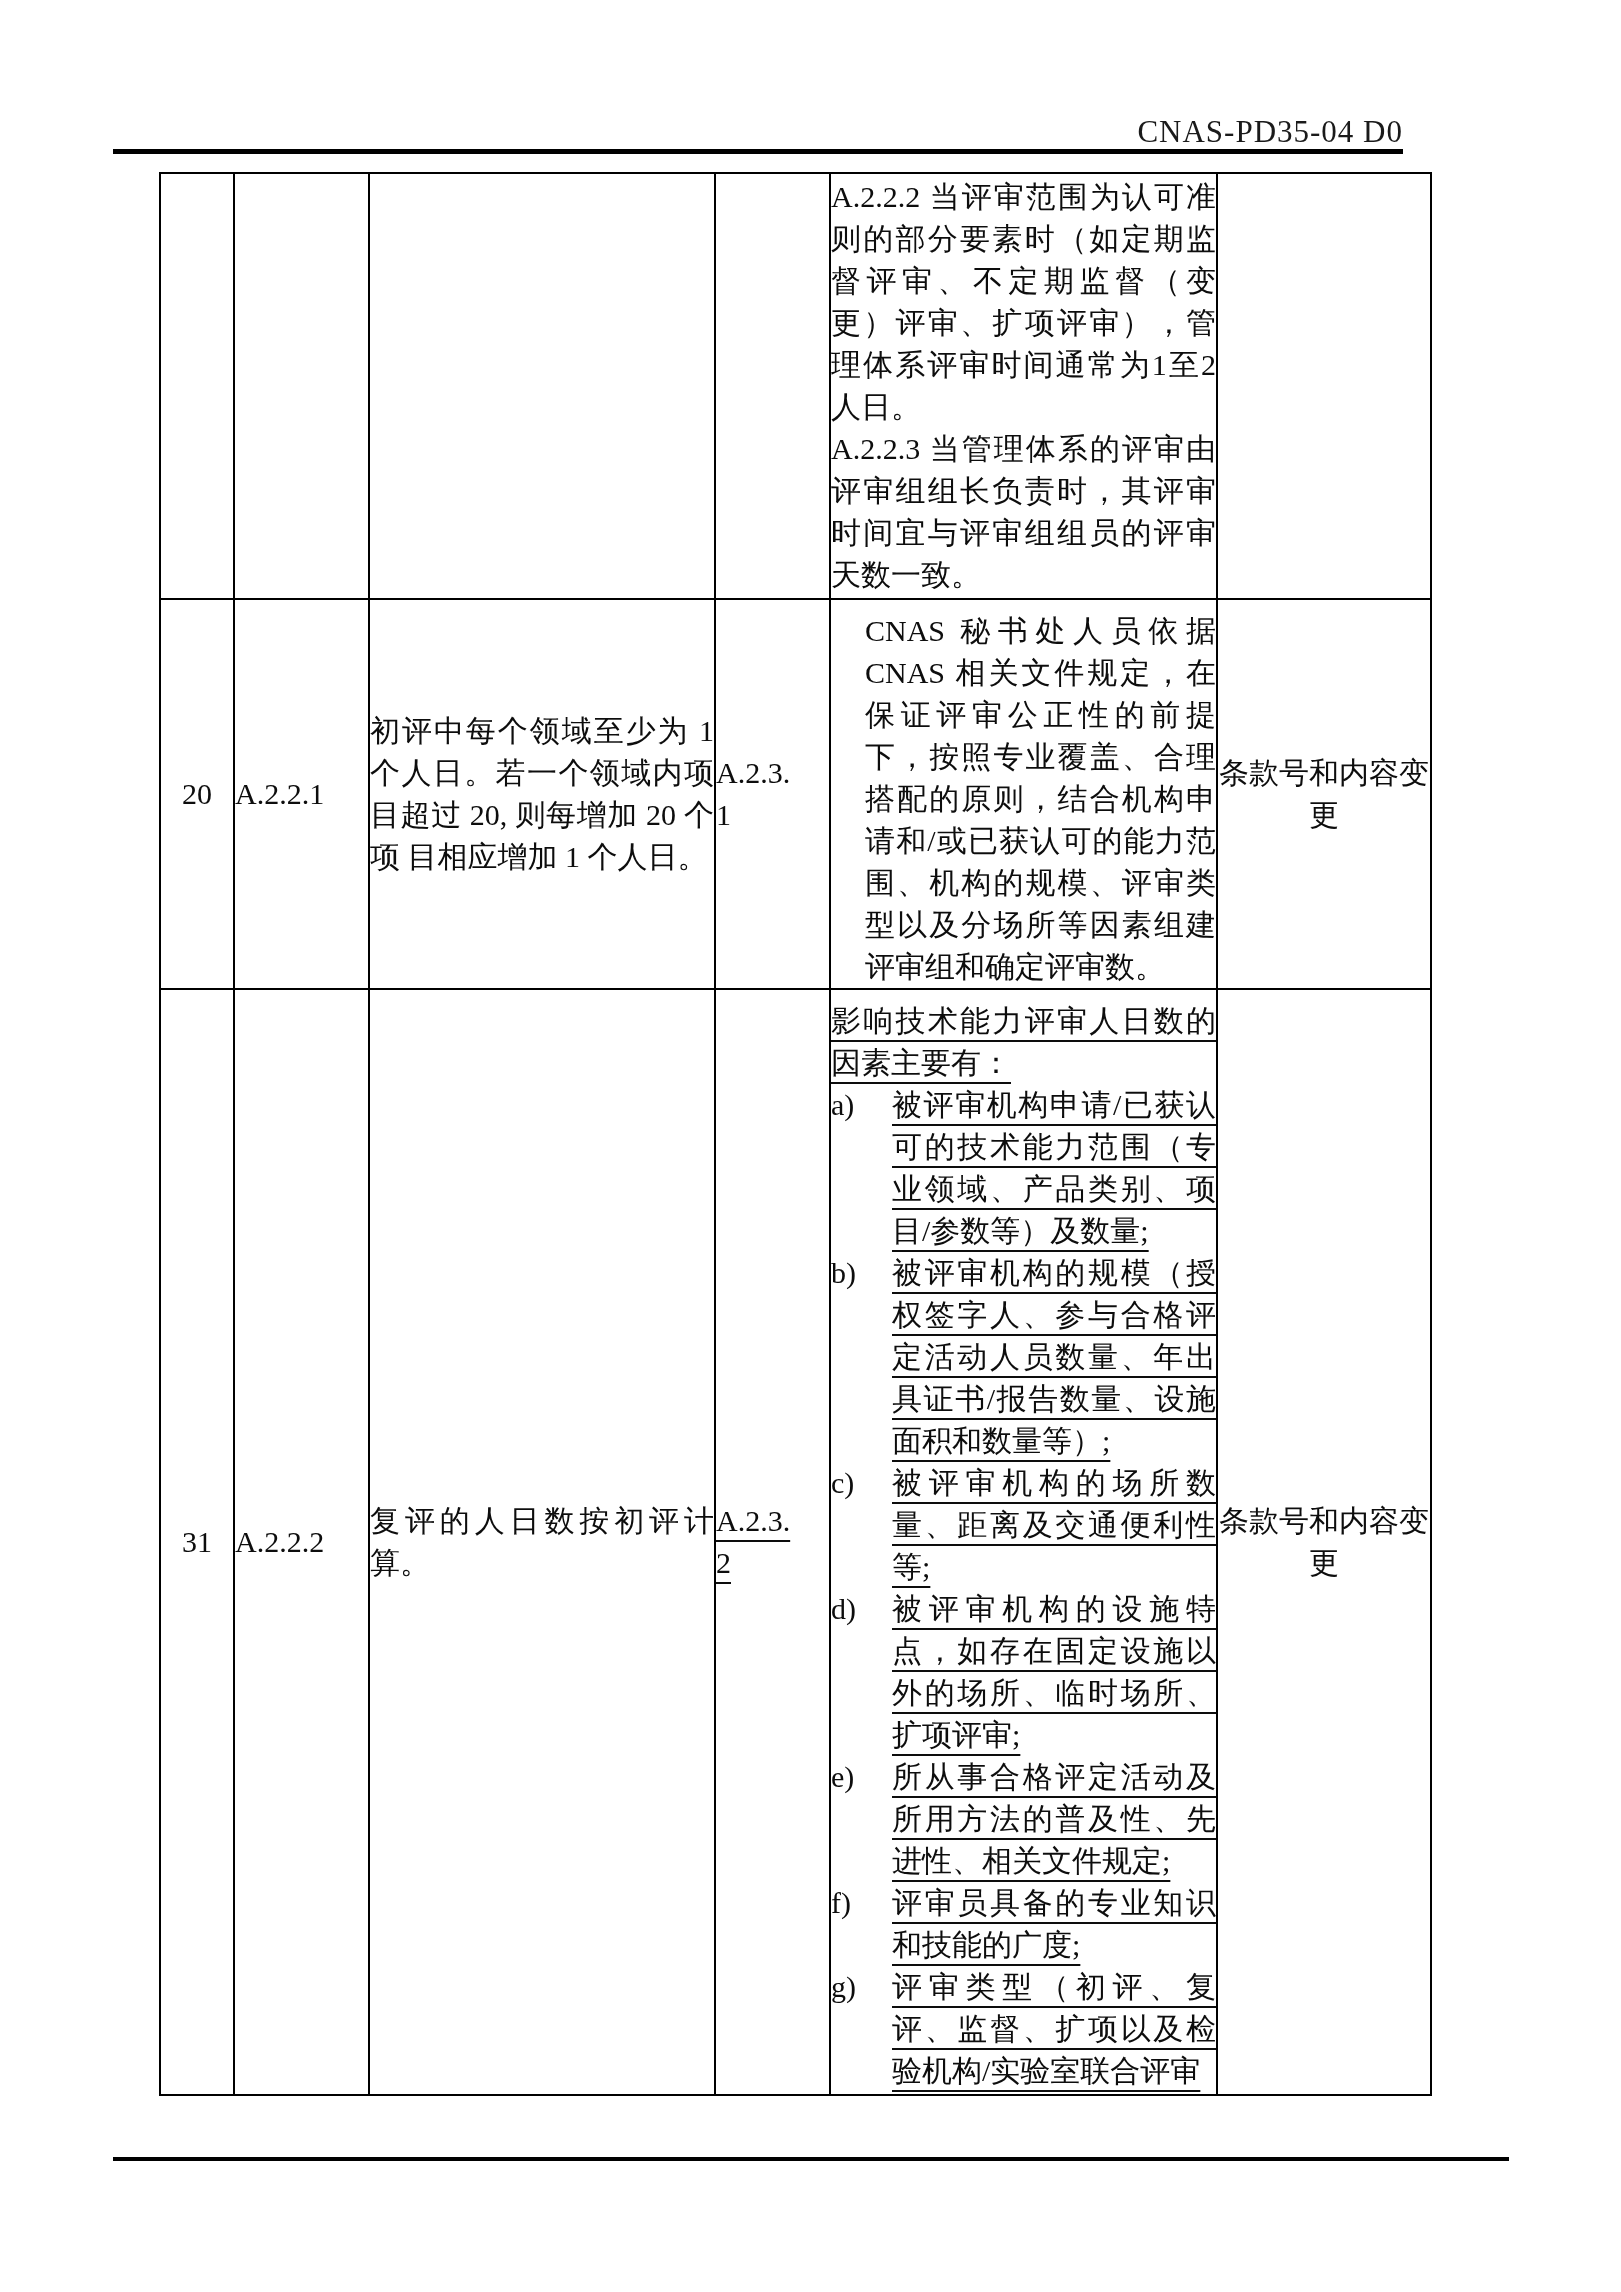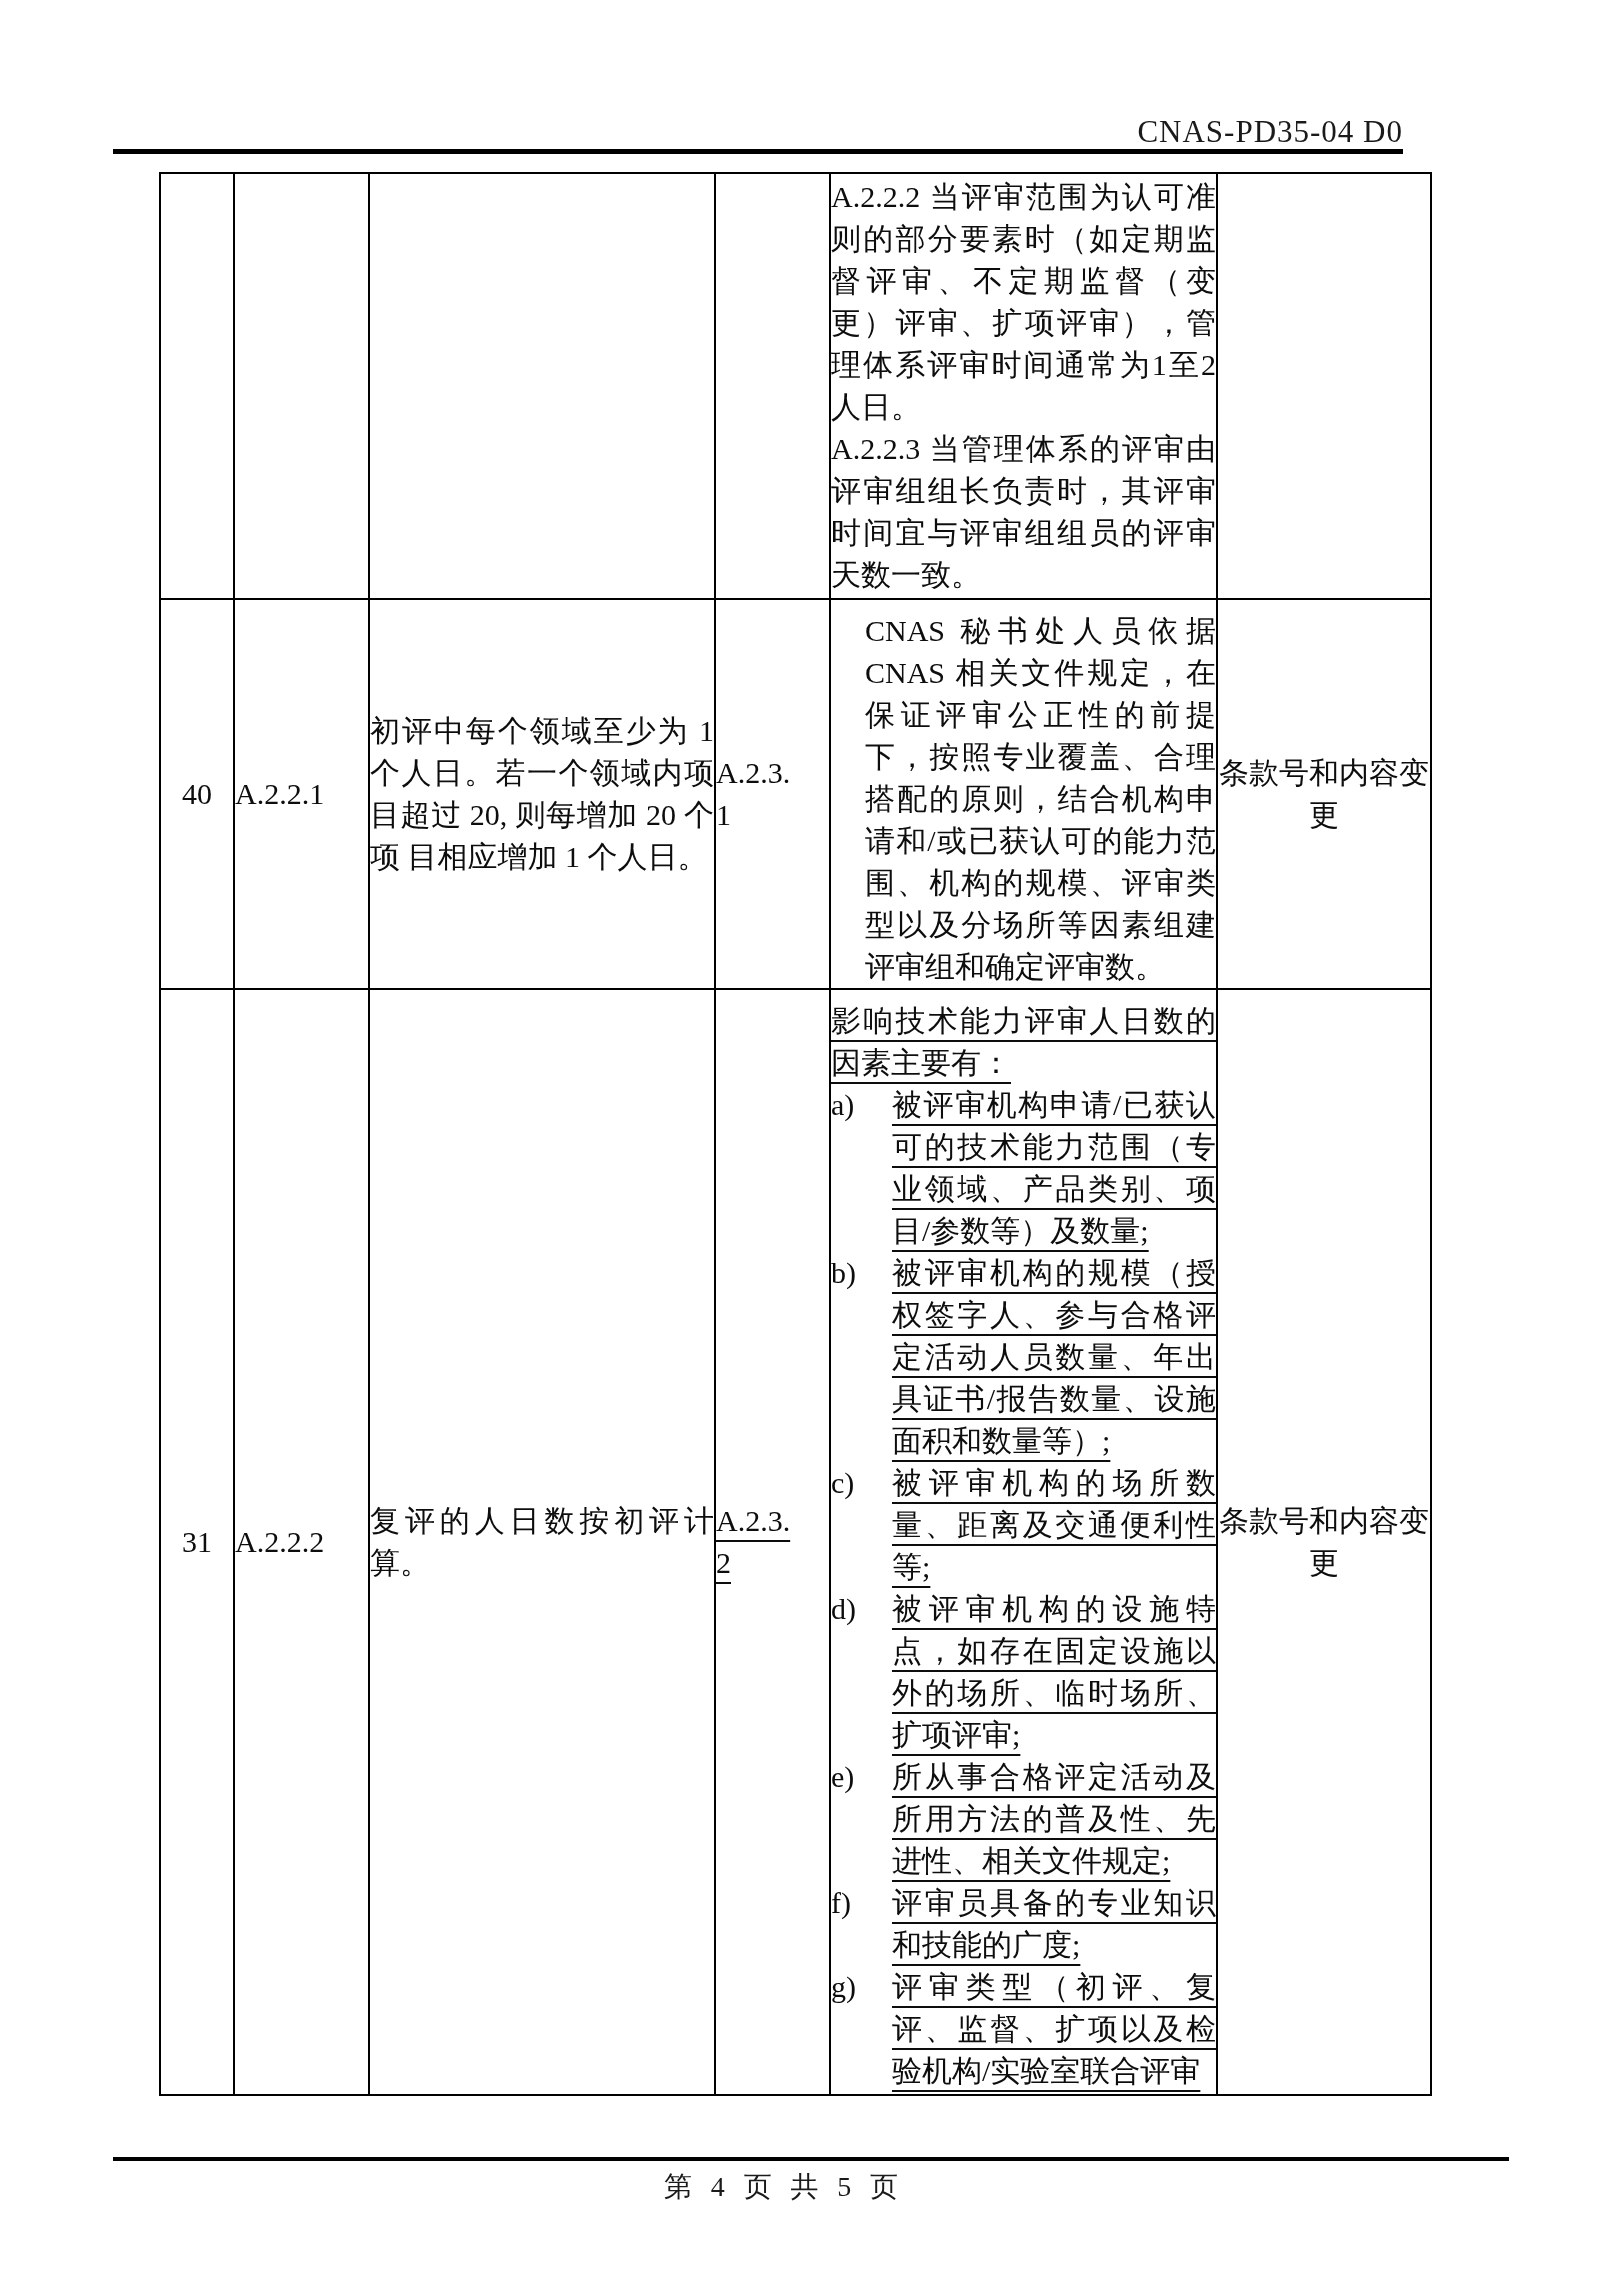--- a/index.html
+++ b/index.html
@@ -85,21 +85,21 @@
       <td class="c-clause"></td>
       <td class="c-text v-top">
         <div class="para">A.2.2.2 当评审范围为认可准则的部分要素时（如定期监督评审、不定期监督（变更）评审、扩项评审），管理体系评审时间通常为1至2人日。</div>
         <div class="para">A.2.2.3 当管理体系的评审由评审组组长负责时，其评审时间宜与评审组组员的评审天数一致。</div>
       </td>
       <td class="c-remark"></td>
     </tr>
 
 
     <tr style="height:345px;">
-      <td class="c-no">40</td>
+      <td class="c-no">20</td>
       <td class="c-clause">A.2.2.1</td>
       <td class="c-text">初评中每个领域至少为 1 个人日。若一个领域内项目超过 20, 则每增加 20 个项 目相应增加 1 个人日。</td>
       <td class="c-clause">
         <span class="clause2line">A.2.3.</span>
         <span class="clause2line">1</span>
       </td>
       <td class="c-text v-top" style="padding-top:9.8px;padding-left:34px;">CNAS 秘书处人员依据 CNAS 相关文件规定，在保证评审公正性的前提下，按照专业覆盖、合理搭配的原则，结合机构申请和/或已获认可的能力范围、机构的规模、评审类型以及分场所等因素组建评审组和确定评审数。</td>
       <td class="c-remark">条款号和内容变更</td>
     </tr>
 
@@ -141,16 +141,15 @@
           <span class="marker">g)</span>
           <span class="itext u">评审类型（初评、复评、监督、扩项以及检验机构/实验室联合评审</span>
         </div>
       </td>
       <td class="c-remark">条款号和内容变更</td>
     </tr>
   </tbody>
     </table>
 
   <div class="footer-rule"></div>
-  <div class="page-number">第 4 页 共 5 页</div>
 
 </div>
 
 
 </body></html>

